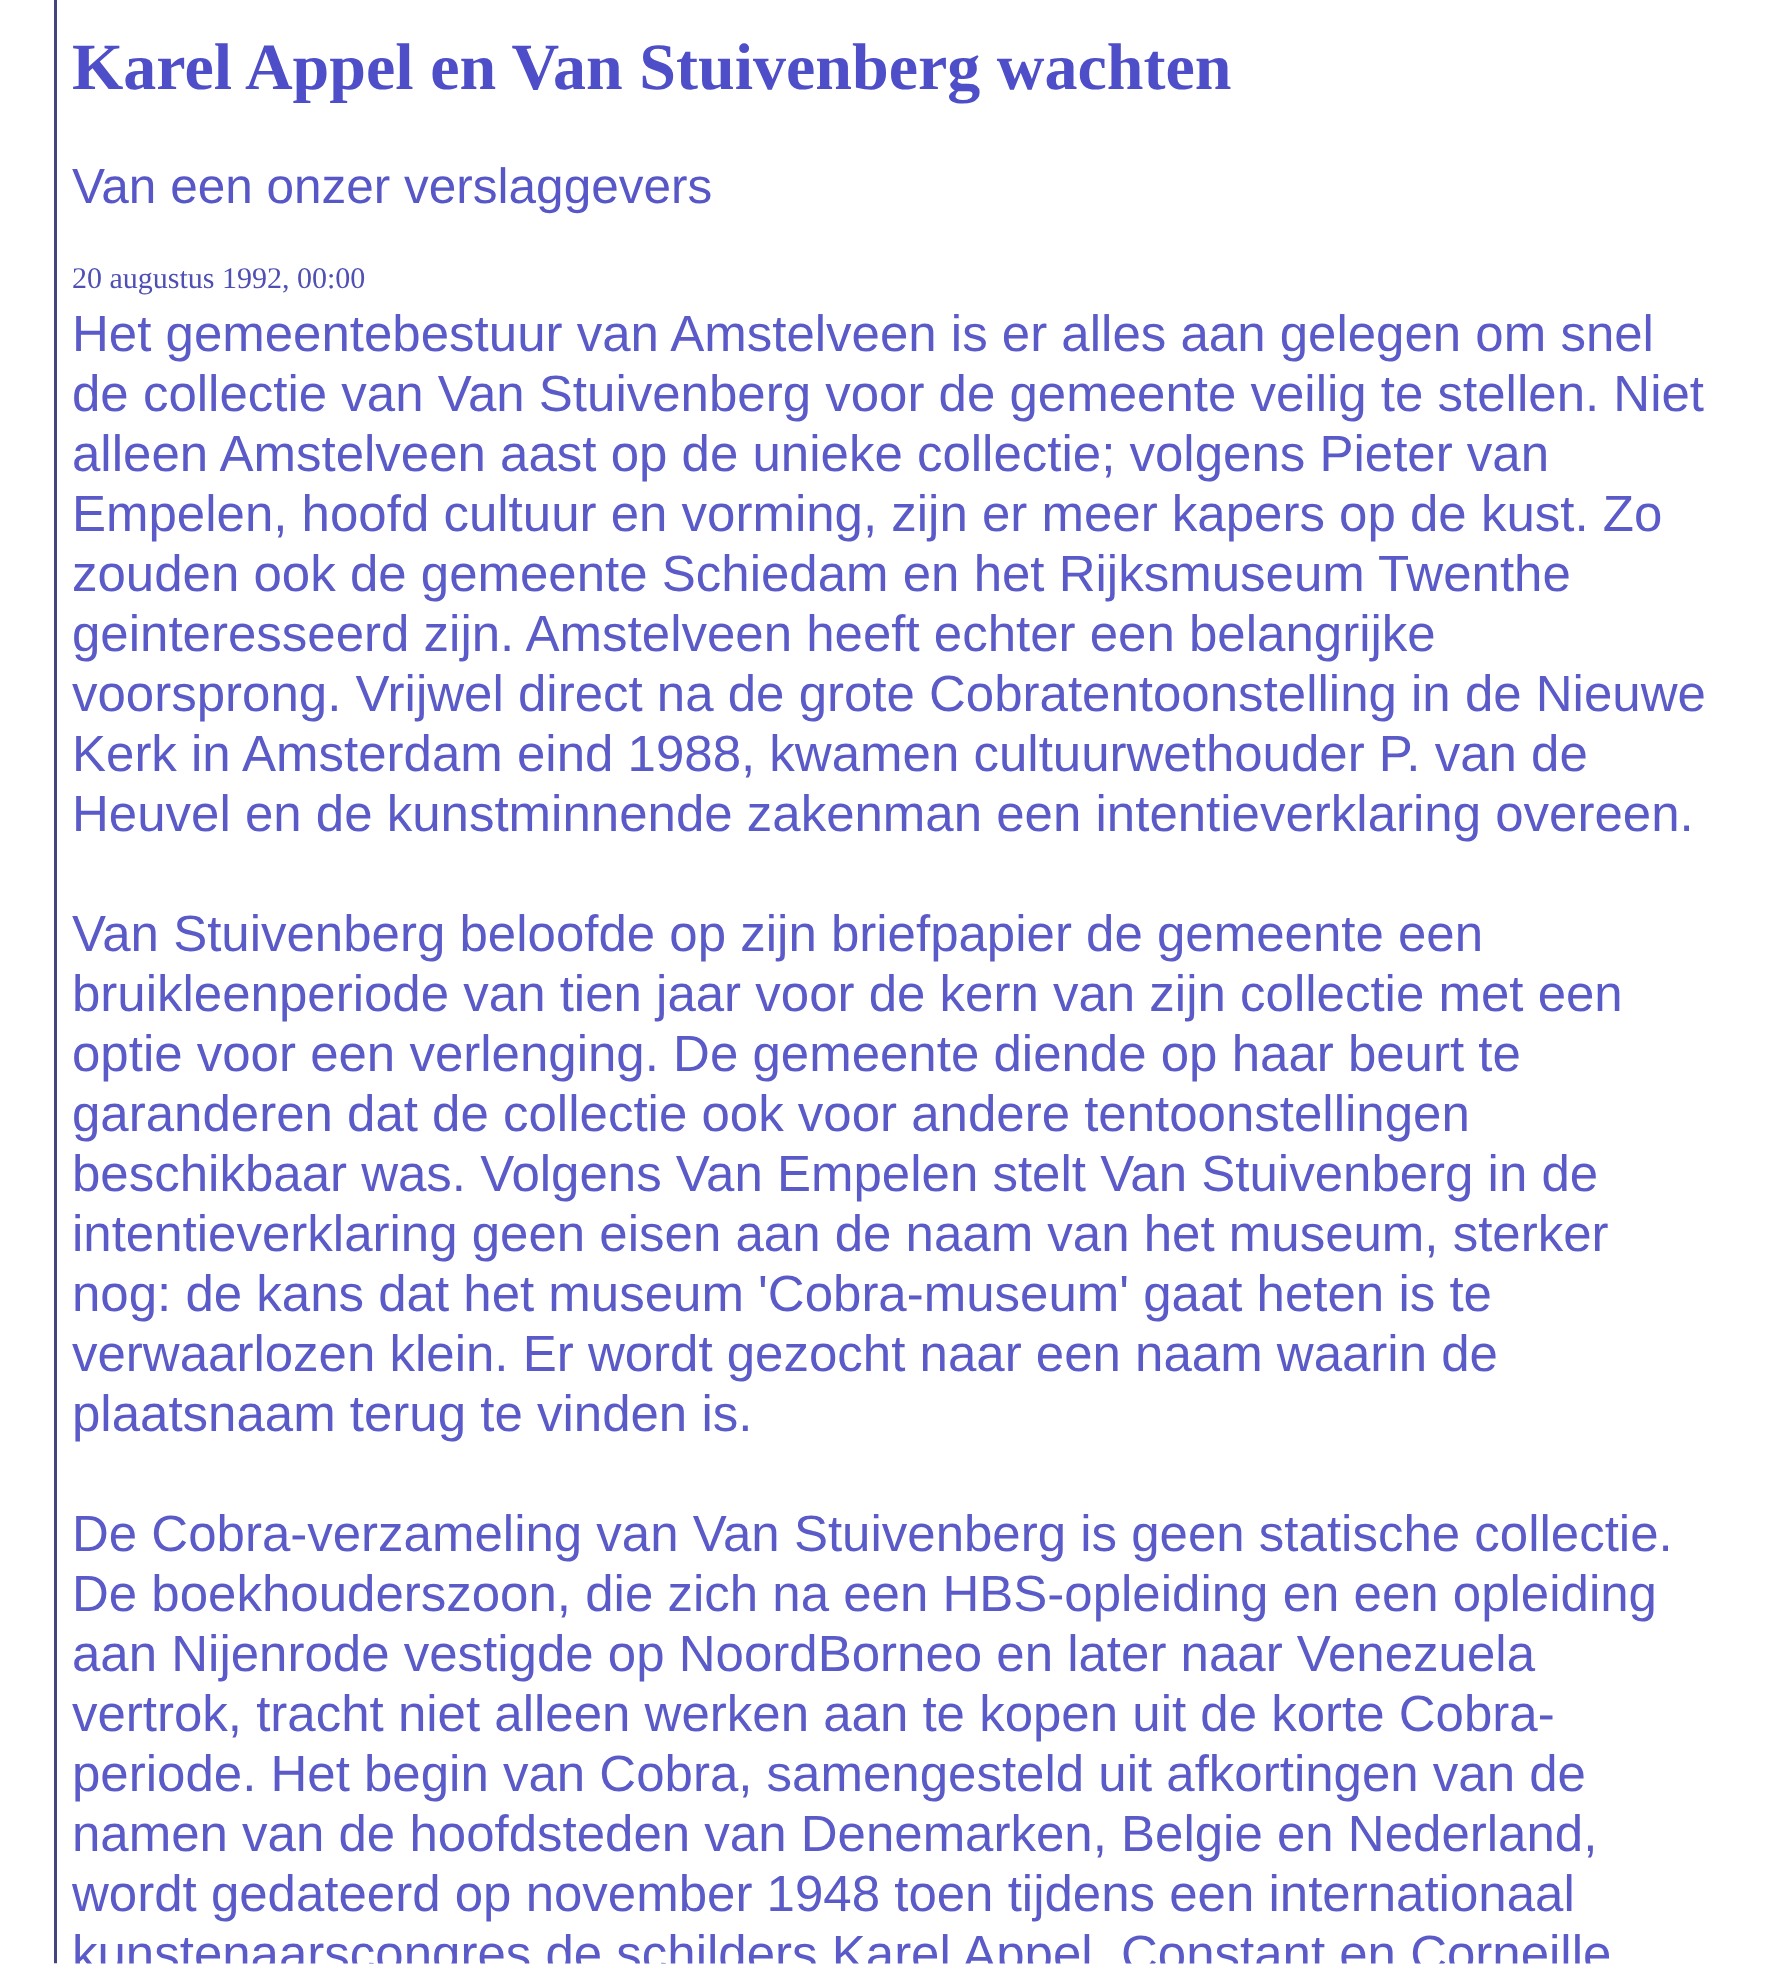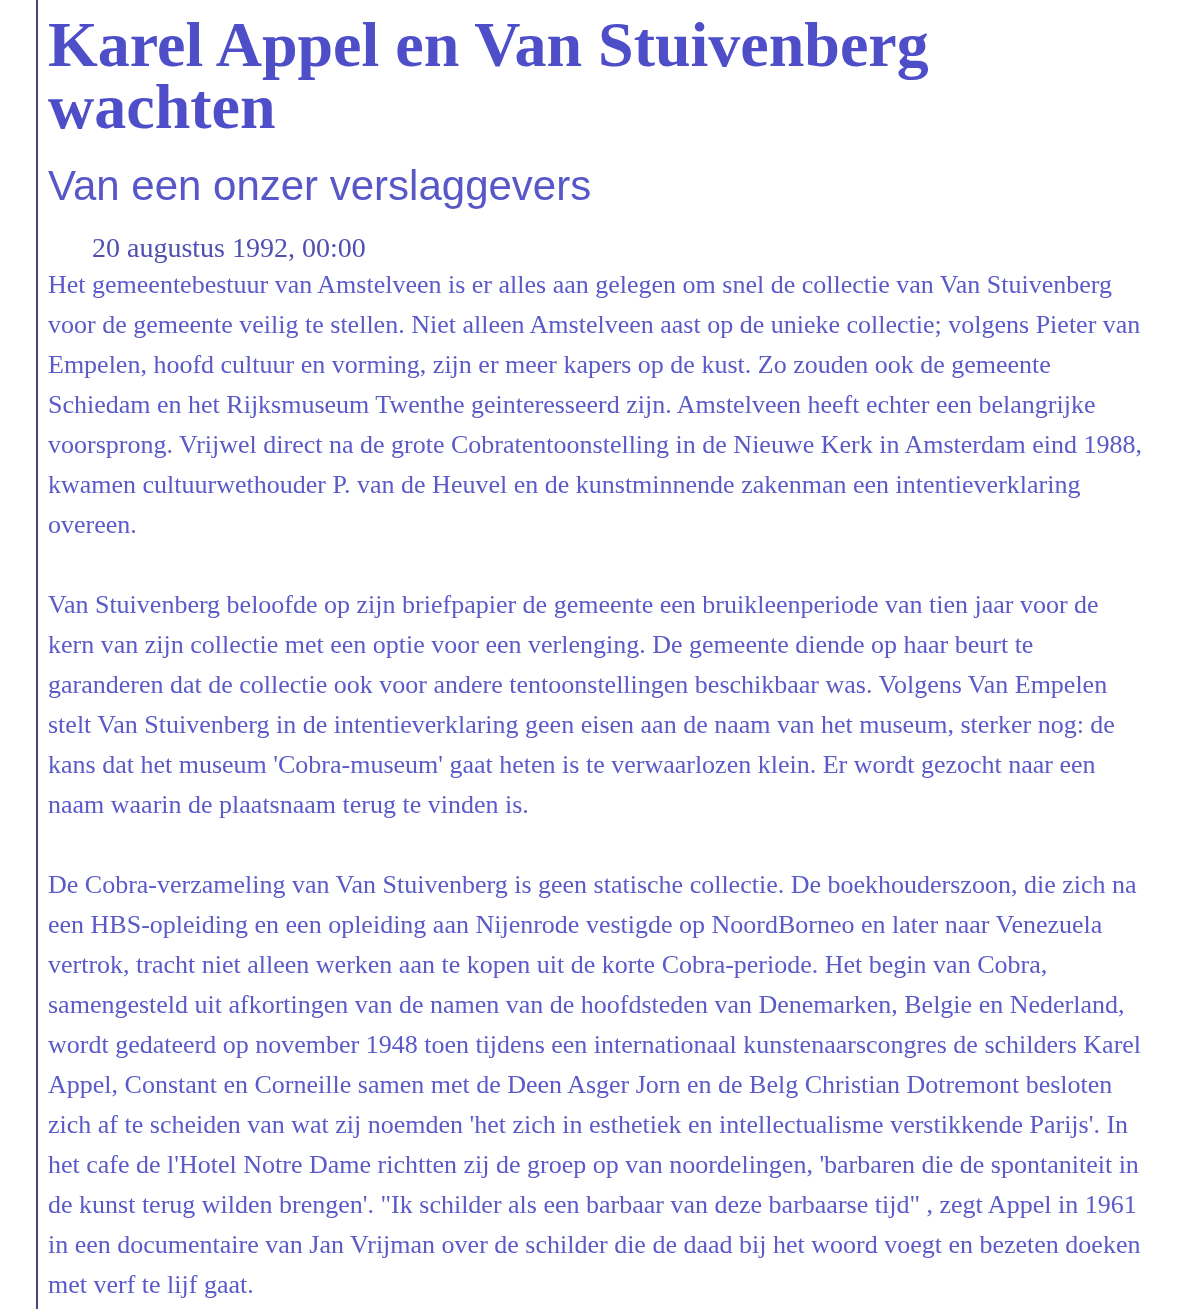--- a/index.html
+++ b/index.html
@@ -22,44 +22,43 @@
   .article {
     position: absolute;
     left: 48px;
     top: 0;
     width: 1098px;
     color: #5353c6;
   }
   .title {
     font-family: "Liberation Serif", serif;
     font-weight: bold;
-    font-size: 64px;
+    font-size: 44px;
     line-height: 62px;
     margin: 14px 0 0 0;
     color: #4e4ec8;
   }
   .title span { display: block; }
   .byline {
     font-family: "Liberation Sans", sans-serif;
-    font-size: 42px;
+    font-size: 33px;
     line-height: 40px;
     margin-top: 28px;
     color: #5757c8;
   }
   .date {
     font-family: "Liberation Serif", serif;
-    font-size: 28px;
+    font-size: 20px;
     line-height: 30px;
     margin-top: 27px;
     color: #4f4fb4;
-    margin-left: 44px;
   }
   .body-par {
-    font-family: Liberation Serif, serif;
-    font-size: 26px;
+    font-family: Liberation Sans, sans-serif;
+    font-size: 34px;
     line-height: 40px;
     margin: 40px 0 0 0;
     color: #5a5ac8;
   }
   .body-par.first { margin-top: 2px; }
 </style>
 </head>
 <body>
 
 <div class="left-rule"></div>

